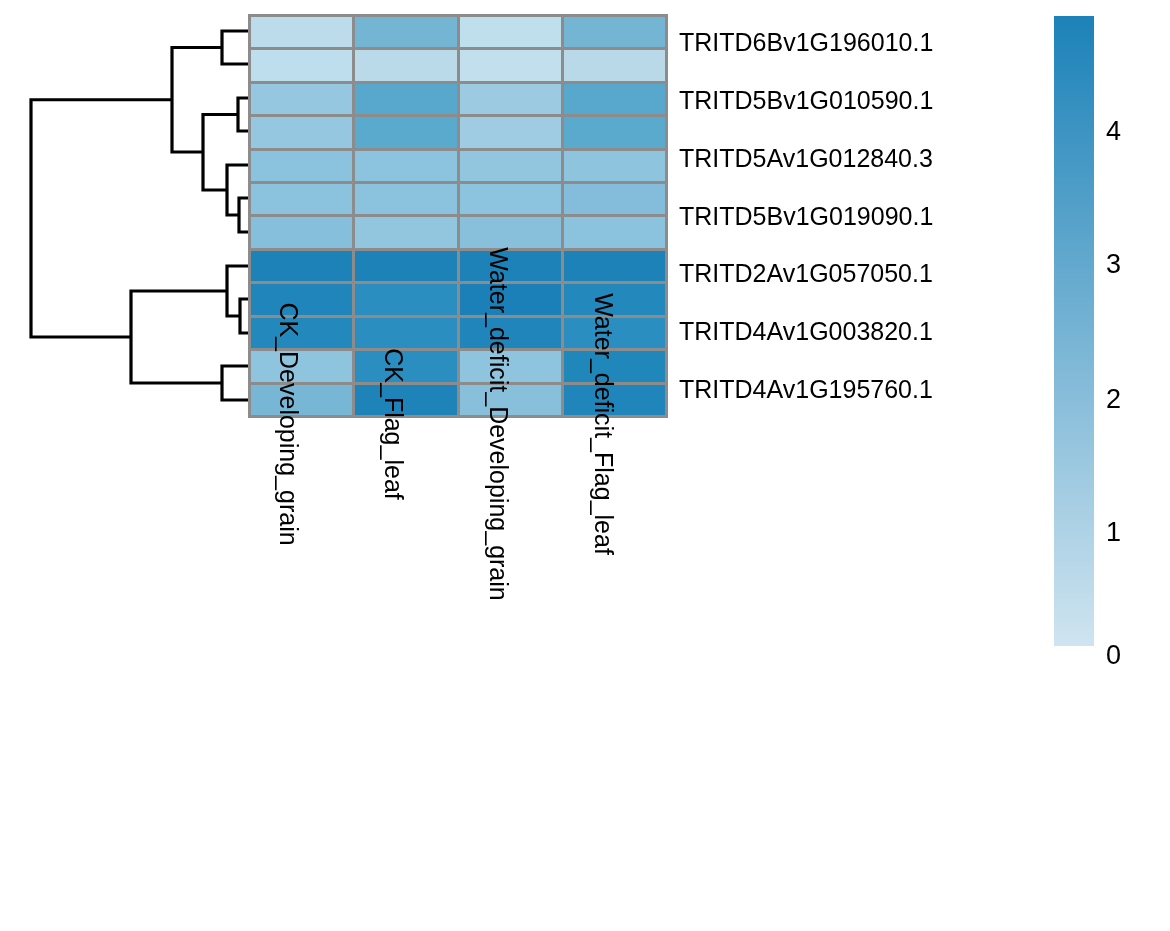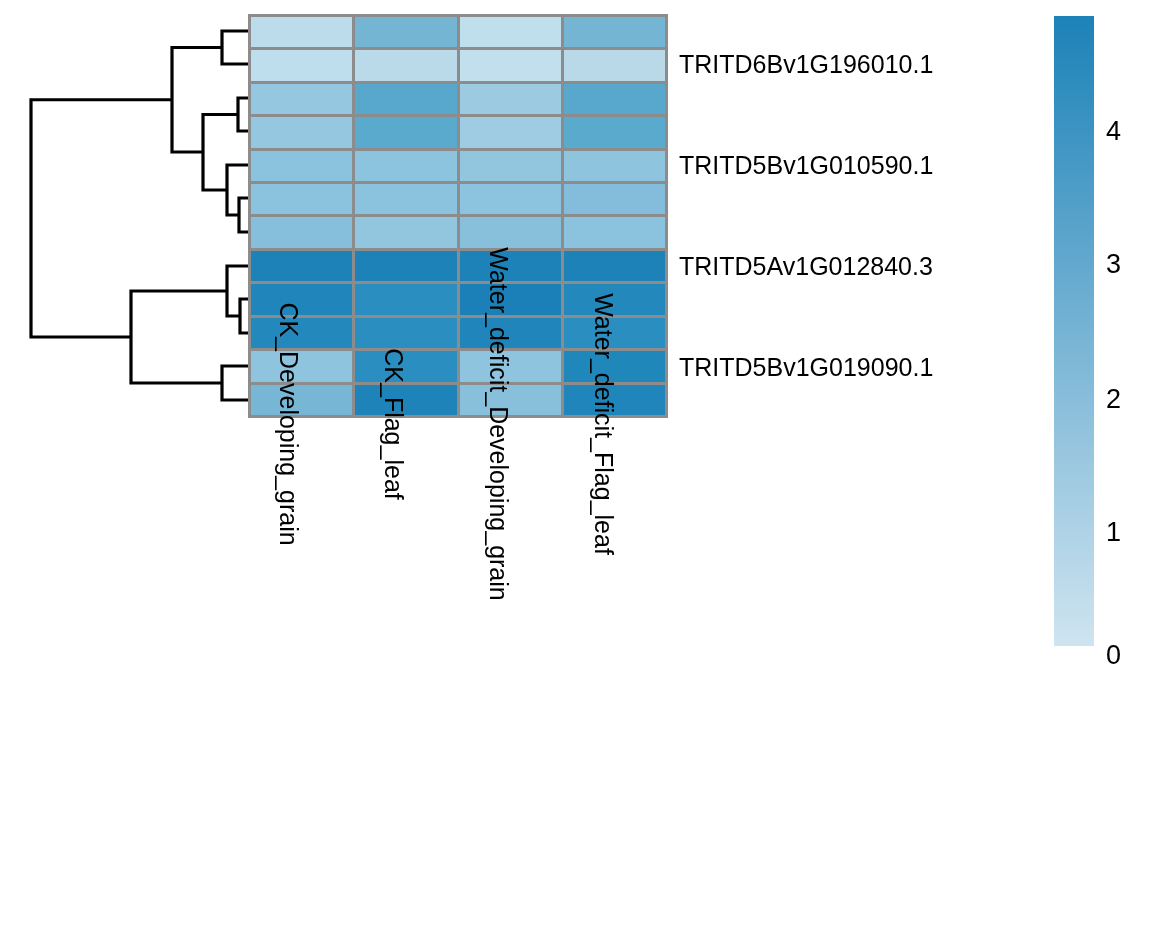--- a/index.html
+++ b/index.html
@@ -192,20 +192,23 @@
     <div class="cell" style="background: rgb(29, 131, 185);"></div>
     <div class="cell" style="background: rgb(136, 192, 220);"></div>
     <div class="cell" style="background: rgb(31, 133, 186);"></div>
   </div>
 
 <div id="row-labels">
     <div class="row-label">TRITD6Bv1G196010.1</div>
     <div class="row-label">TRITD5Bv1G010590.1</div>
     <div class="row-label">TRITD5Av1G012840.3</div>
     <div class="row-label">TRITD5Bv1G019090.1</div>
+    <div class="row-label">TRITD2Av1G057050.1</div>
+    <div class="row-label">TRITD4Av1G003820.1</div>
+    <div class="row-label">TRITD4Av1G195760.1</div>
   </div>
 
 <div id="col-labels">
     <div class="col-label-slot">
       <div class="col-label">CK_Developing_grain</div>
     </div>
     <div class="col-label-slot">
       <div class="col-label">CK_Flag_leaf</div>
     </div>
     <div class="col-label-slot">

